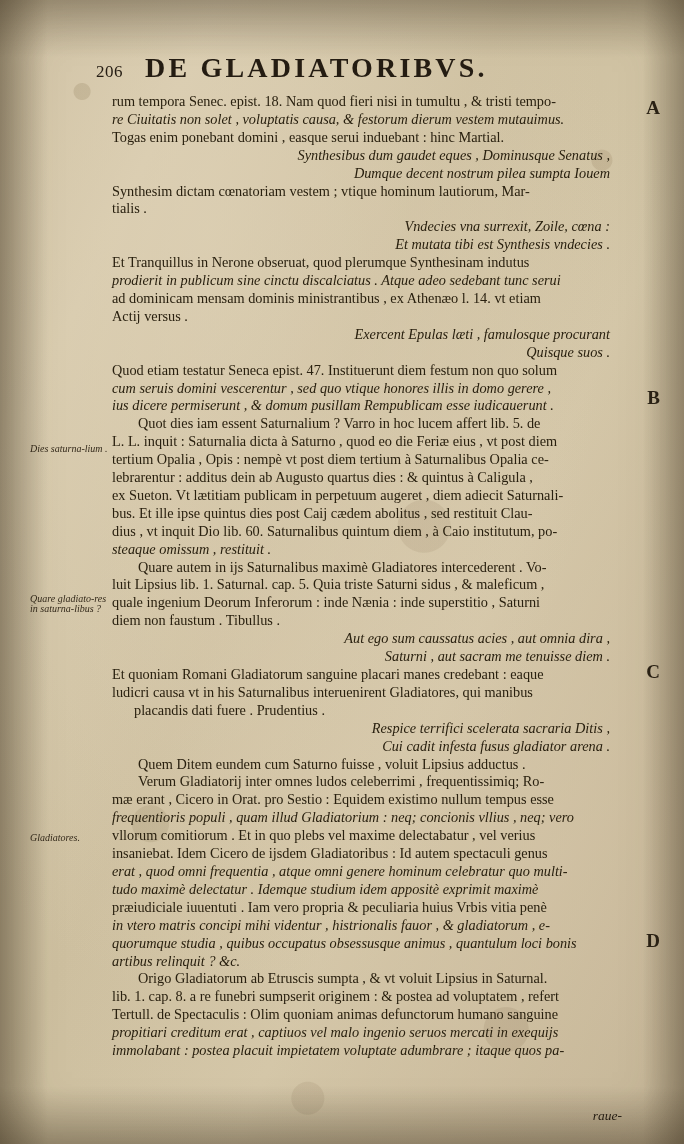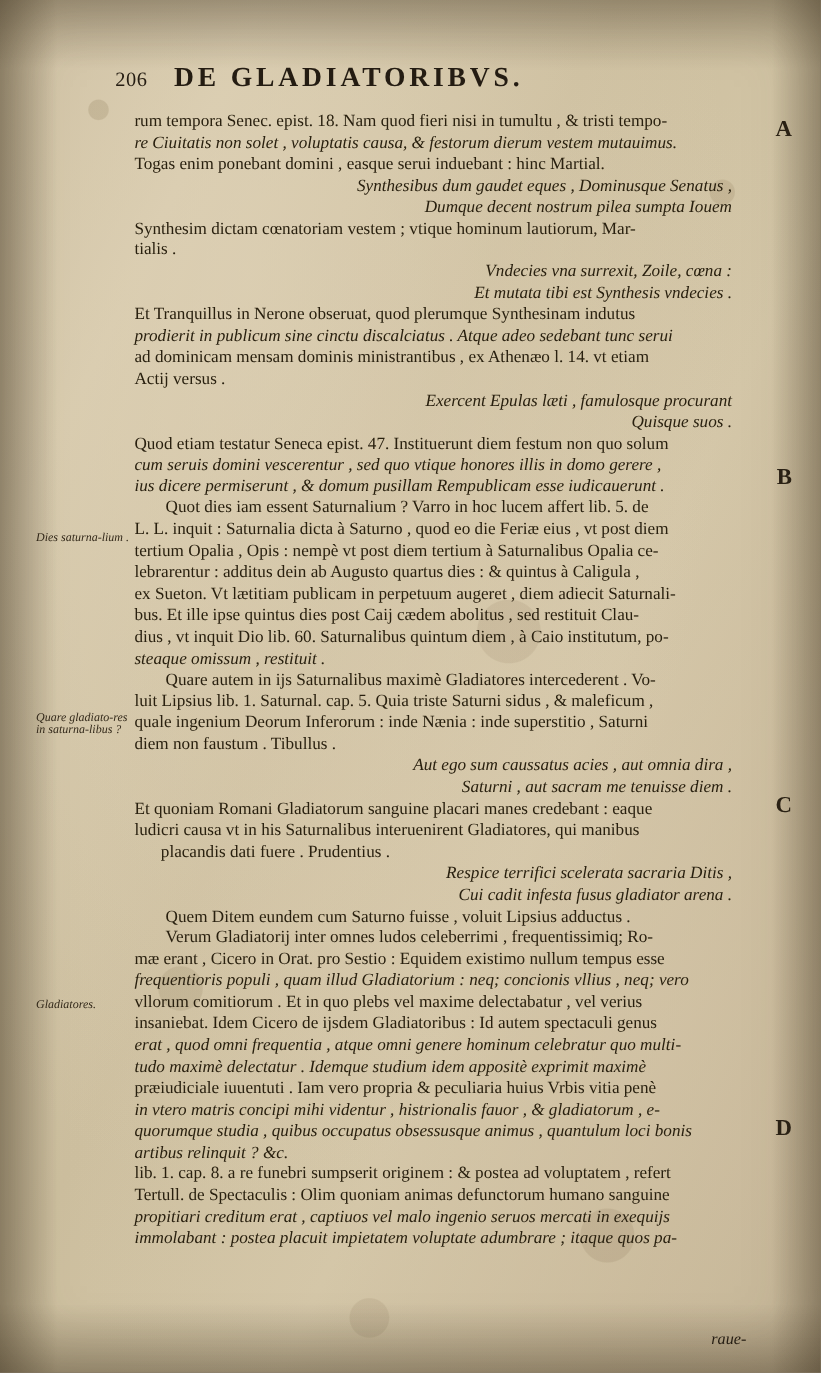--- a/index.html
+++ b/index.html
@@ -69,21 +69,21 @@
     display: flex;
     align-items: baseline;
     gap: 22px;
   }
   .folio {
     font-size: 17px;
     letter-spacing: 0.5px;
     font-family: "Liberation Serif", serif;
   }
   .running-title {
-    font-size: 23px;
+    font-size: 28px;
     letter-spacing: 3.2px;
     font-weight: 700;
   }
 
   .body {
     position: absolute;
     left: 111px;
     top: 92px;
     width: 500px;
     font-size: 14.3px;
@@ -200,20 +200,21 @@
       <p>mæ erant , Cicero in Orat. pro Sestio : Equidem existimo nullum tempus esse</p>
       <p class="it">frequentioris populi , quam illud Gladiatorium : neq; concionis vllius , neq; vero</p>
       <p>vllorum comitiorum . Et in quo plebs vel maxime delectabatur , vel verius</p>
       <p>insaniebat. Idem Cicero de ijsdem Gladiatoribus : Id autem spectaculi genus</p>
       <p class="it">erat , quod omni frequentia , atque omni genere hominum celebratur quo multi-</p>
       <p class="it">tudo maximè delectatur . Idemque studium idem appositè exprimit maximè</p>
       <p>præiudiciale iuuentuti . Iam vero propria &amp; peculiaria huius Vrbis vitia penè</p>
       <p class="it">in vtero matris concipi mihi videntur , histrionalis fauor , &amp; gladiatorum , e-</p>
       <p class="it">quorumque studia , quibus occupatus obsessusque animus , quantulum loci bonis</p>
       <p class="it">artibus relinquit ? &amp;c.</p>
+      <p class="ind" style="text-indent:26px">Origo Gladiatorum ab Etruscis sumpta , &amp; vt voluit Lipsius in Saturnal.</p>
       <p>lib. 1. cap. 8. a re funebri sumpserit originem : &amp; postea ad voluptatem , refert</p>
       <p>Tertull. de Spectaculis : Olim quoniam animas defunctorum humano sanguine</p>
       <p class="it">propitiari creditum erat , captiuos vel malo ingenio seruos mercati in exequijs</p>
       <p class="it">immolabant : postea placuit impietatem voluptate adumbrare ; itaque quos pa-</p>
     </div>
 
     <div class="catchword">raue-</div>
   </div>
 </div>
 

